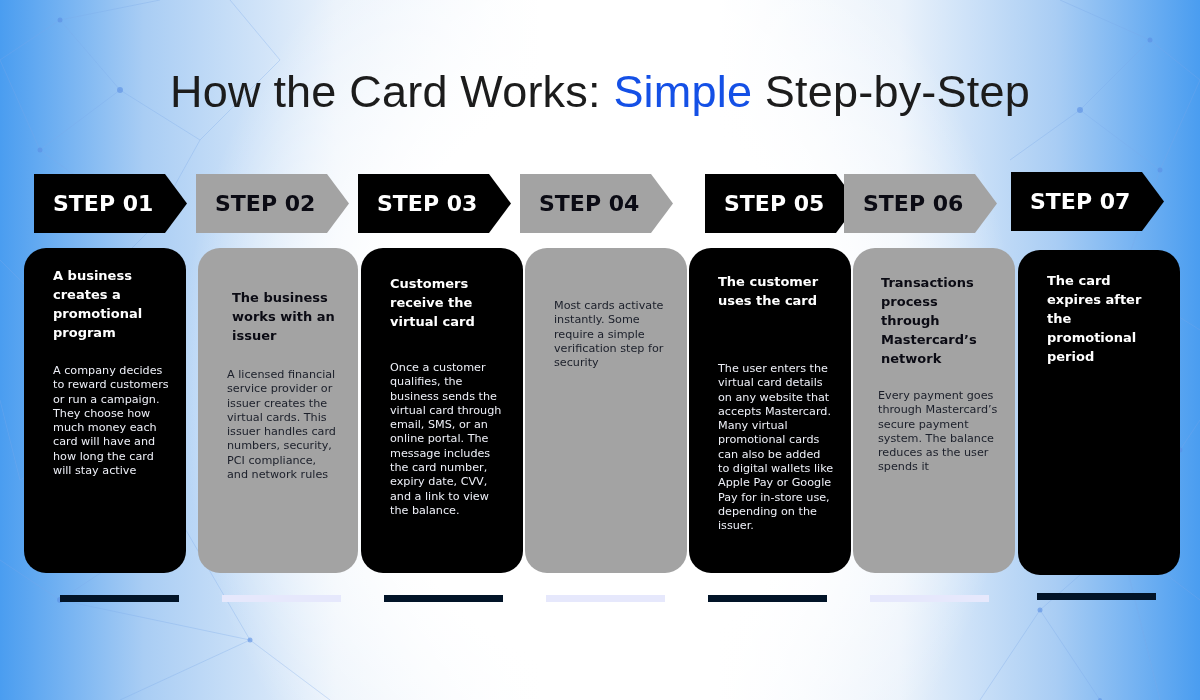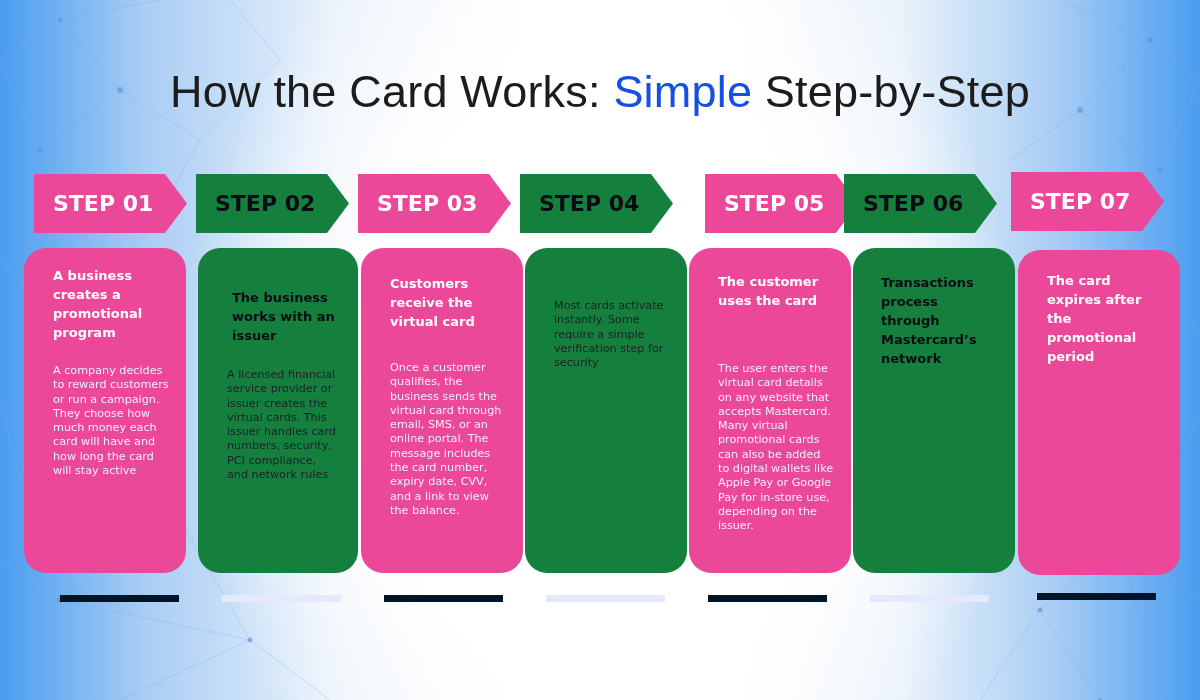--- a/index.html
+++ b/index.html
@@ -16,22 +16,22 @@
     font-family: "Liberation Sans", sans-serif; font-size: 45px; font-weight: 400;
     color: #1c1c1c; letter-spacing: 0.2px;
   }
   .title .accent { color: #1450e6; }
   .step-tab {
     position: absolute; top: 174px; height: 59px;
     display: flex; align-items: center; padding-left: 19px; box-sizing: border-box;
     font-family: "DejaVu Sans", sans-serif; font-weight: 700; font-size: 22px;
     clip-path: polygon(0 0, calc(100% - 22px) 0, 100% 50%, calc(100% - 22px) 100%, 0 100%);
   }
-  .dark { background: #ec4899; color: #ffffff; }
-  .light { background: #15803d; color: #0b0b14; }
+  .dark { background: #000000; color: #ffffff; }
+  .light { background: #a3a3a3; color: #0b0b14; }
   .card {
     position: absolute; border-radius: 22px; box-sizing: border-box;
     padding: 18px 16px 16px 29px;
   }
   .card-title {
     font-family: "DejaVu Sans", sans-serif; font-weight: 700;
     font-size: 13px; line-height: 19px;
   }
   .card-body {
     font-family: "DejaVu Sans", sans-serif; font-size: 11.2px; line-height: 14.3px;
@@ -116,20 +116,21 @@
   <div class="card-body" style="margin-top:33px;">Most cards activate instantly. Some require a simple verification step for security</div>
 </div>
 
 <div class="card dark" style="left:689px; top:248px; width:162px; height:325px;">
   <div class="card-title" style="margin-top:6px;">The customer uses the card</div>
   <div class="card-body" style="margin-top:52px;">The user enters the virtual card details on any website that accepts Mastercard. Many virtual promotional cards can also be added to digital wallets like Apple Pay or Google Pay for in-store use, depending on the issuer.</div>
 </div>
 
 <div class="card light" style="left:853px; top:248px; width:162px; height:325px; padding-left:25px;">
   <div class="card-title" style="margin-top:7px; padding-left:3px;">Transactions process through Mastercard’s network</div>
+  <div class="card-body" style="margin-top:21px;">Every payment goes through Mastercard’s secure payment system. The balance reduces as the user spends it</div>
 </div>
 
 <div class="card dark" style="left:1018px; top:250px; width:162px; height:325px;">
   <div class="card-title" style="margin-top:3px;">The card expires after the promotional period</div>
 </div>
 
 <div class="bar dark" style="left:60px;   top:595px;"></div>
 <div class="bar light" style="left:222px;  top:595px;"></div>
 <div class="bar dark" style="left:384px;  top:595px;"></div>
 <div class="bar light" style="left:546px;  top:595px;"></div>

